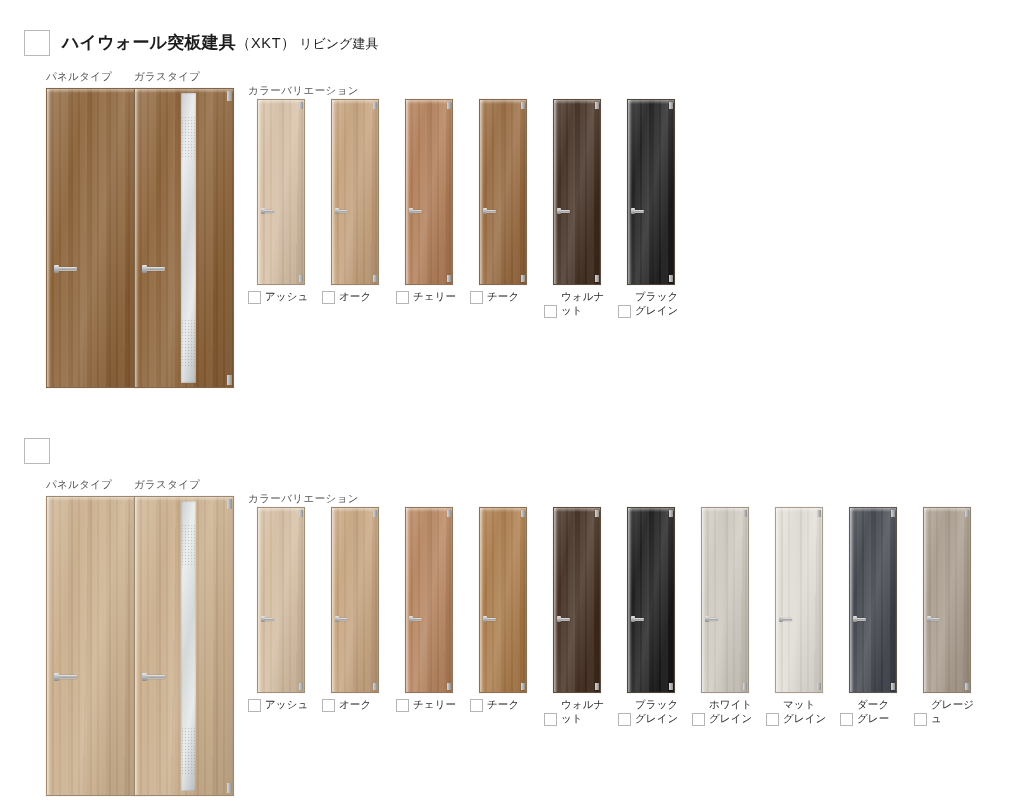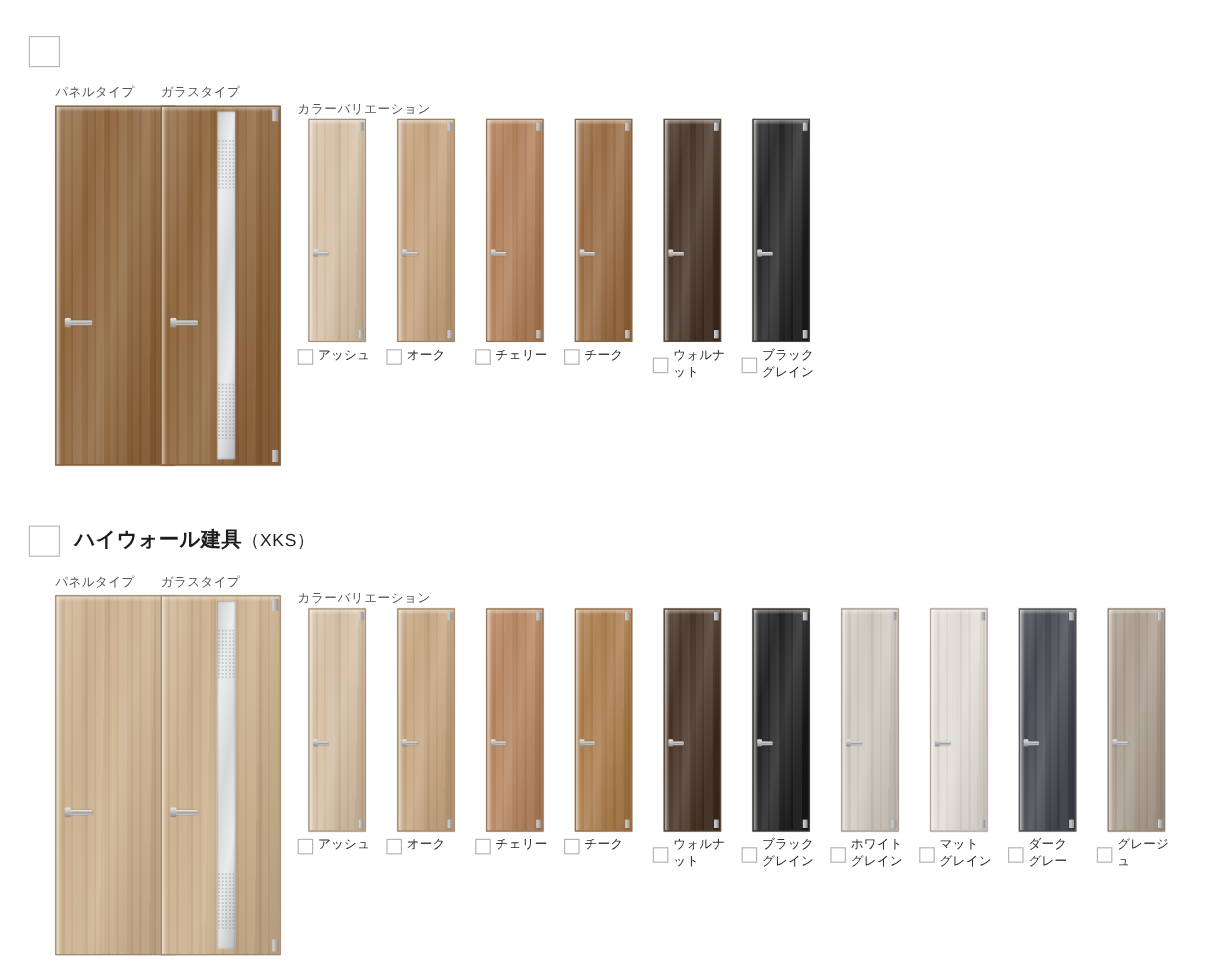--- a/index.html
+++ b/index.html
@@ -131,41 +131,44 @@
   .swatch {
     position: relative;
     width: 74px;
     flex: none;
   }
   .door.sw { width: 48px; height: 186px; margin: 0 auto; }
   .door.sw .handle { width: 12px; height: 2.5px; left: 4px; top: 110px; }
   .door.sw .handle .plate { width: 3.5px; height: 6px; }
   .door.sw .hinge { width: 4px; height: 7px; }
   .sw-label {
-    display: flex; align-items: center; gap: 4px;
+    display: flex; align-items: flex-end; gap: 4px;
     margin-top: 5px; padding-left: 4px;
   }
   .sw-check {
     width: 13px; height: 13px; flex: none; margin-top: 1px;
     border: 1.2px solid #b5b5b5; background: #fff;
   }
   .sw-name {
     font-size: 10.5px; color: #2a2a2a; line-height: 1.32;
     letter-spacing: .1px; white-space: pre-line;
   }
 </style>
 </head>
 <body>
 
 <div class="page">
 
   <div class="section" id="section-0">
 
     <div class="sec-header">
       <div class="hdr-check"></div>
+      <div class="hdr-title">
+        <span class="t-main">ハイウォール突板建具</span><span class="t-code">（XKT）</span><span class="t-sub">リビング建具</span>
+      </div>
     </div>
 
     <div class="main-doors">
 
       <div class="main-door-col c0">
         <div class="type-label">パネルタイプ</div>
         <div class="door main" style="background:#8a5f33">
           <div class="slab" style="background:#8a5f33"></div>
           <div class="grain"></div>
             <div class="grain2"></div>
@@ -321,23 +324,20 @@
 グレイン</div>
           </div>
         </div>
       </div>
   </div>
 
   <div class="section" id="section-1">
 
     <div class="sec-header">
       <div class="hdr-check"></div>
-      <div class="hdr-title">
-        <span class="t-main">ハイウォール建具</span><span class="t-code">（XKS）</span><span class="t-sub"></span>
-      </div>
     </div>
 
     <div class="main-doors">
 
       <div class="main-door-col c0">
         <div class="type-label">パネルタイプ</div>
         <div class="door main" style="background:#cbae8a">
           <div class="slab" style="background:#cbae8a"></div>
           <div class="grain"></div>
             <div class="grain2"></div>

